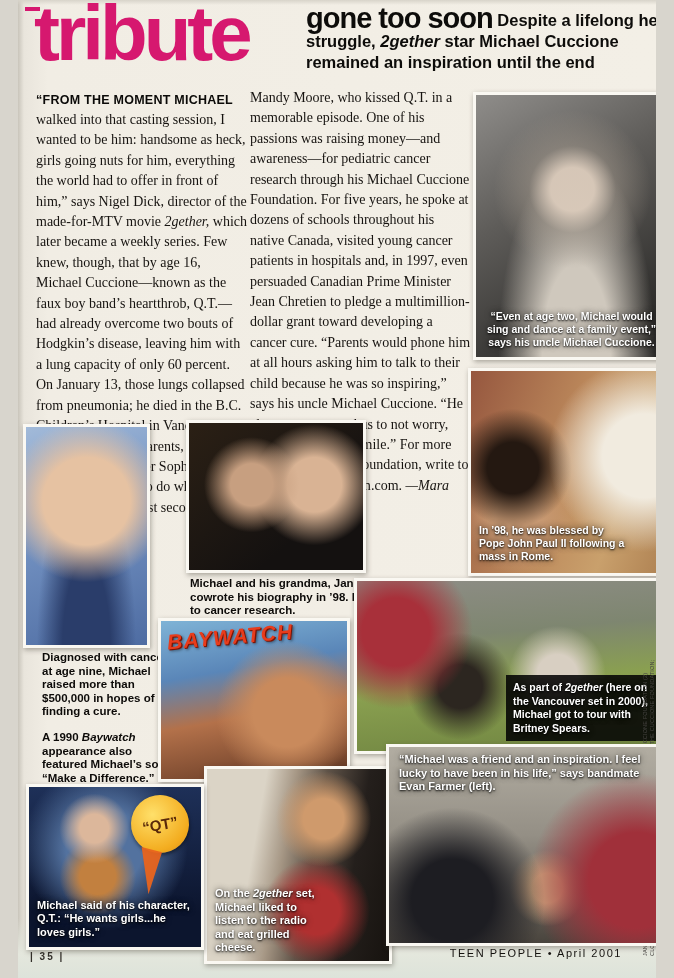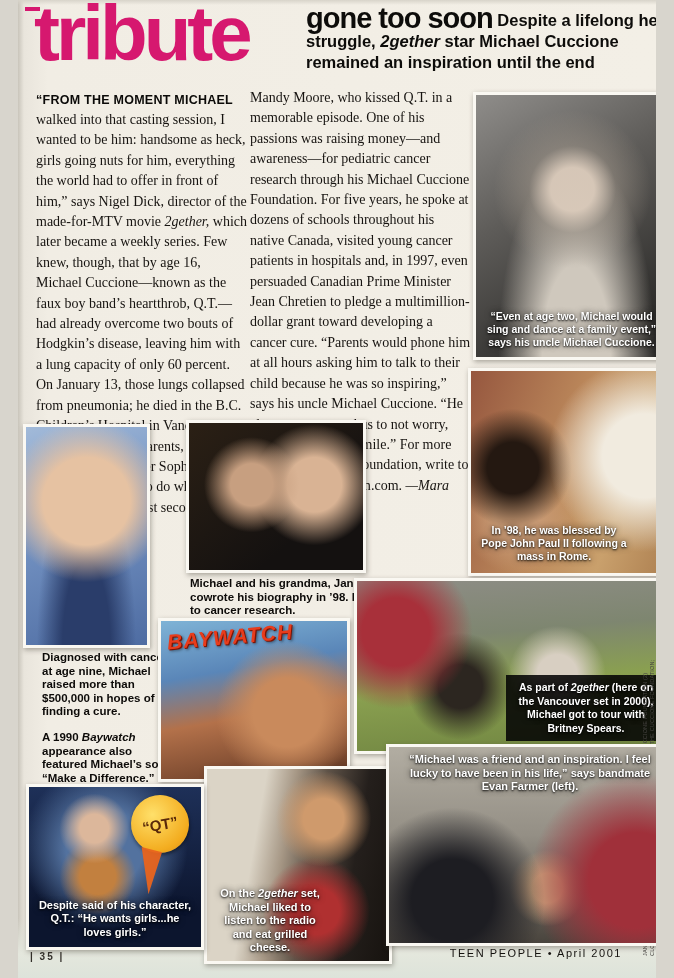--- a/index.html
+++ b/index.html
@@ -67,21 +67,21 @@
                  radial-gradient(circle at 40% 56%,#c2803f 0 13%,rgba(0,0,0,0) 28%),
                  radial-gradient(circle at 44% 38%,#53729f 0 28%,rgba(0,0,0,0) 60%),
                  linear-gradient(180deg,#1e3058,#0c152e 78%);}
   .ph-radio{left:186px;top:766px;width:188px;height:198px;
       background:radial-gradient(circle at 64% 26%,#cf9a6c 0 11%,rgba(0,0,0,0) 26%),
                  radial-gradient(circle at 60% 74%,#b03030 0 13%,rgba(0,0,0,0) 30%),
                  linear-gradient(100deg,#dbd4c6 0 28%,#a59684 42%,#5f5348 56%,#241f1c 76%,#17130f);}
 
   
   .ov{position:absolute;color:#fff;font-weight:bold;font-size:10.5px;line-height:13px;
-      text-shadow:0 1px 2px rgba(0,0,0,.9),0 0 6px rgba(0,0,0,.7);text-align:center;}
+      text-shadow:0 1px 2px rgba(0,0,0,.9),0 0 6px rgba(0,0,0,.7);}
   .ov-portrait{left:10px;right:20px;bottom:8px;text-align:center;}
   .ov-pope{left:8px;bottom:10px;width:150px;}
   .ov-couch{right:14px;bottom:10px;width:146px;background:rgba(5,5,5,.88);padding:6px 7px;line-height:13.5px;}
   .ov-band{left:10px;top:6px;width:262px;font-size:11px;line-height:13.5px;}
   .ov-qt{left:8px;right:8px;bottom:8px;font-size:11px;line-height:13.5px;}
   .ov-radio{left:8px;top:118px;width:110px;font-size:11px;line-height:13.5px;}
 
   
   .cap{position:absolute;font-weight:bold;font-size:11.5px;line-height:13.6px;color:#0d0b09;}
   .cap-grandma{left:172px;top:577px;width:250px;}
@@ -155,21 +155,21 @@
     <figcaption class="ov ov-couch"><span>As part of </span><i>2gether</i><span> (here on the Vancouver set in 2000), Michael got to tour with Britney Spears.</span></figcaption>
   </figure>
 
   <figure class="ph ph-band">
     <figcaption class="ov ov-band">“Michael was a friend and an inspiration. I feel lucky to have been in his life,” says bandmate Evan Farmer (left).</figcaption>
   </figure>
 
   <figure class="ph ph-qt">
     <div class="balloon">“QT”</div>
     <div class="balloon-tail"></div>
-    <figcaption class="ov ov-qt">Despite said of his character, Q.T.: “He wants girls...he loves girls.”</figcaption>
+    <figcaption class="ov ov-qt">Michael said of his character, Q.T.: “He wants girls...he loves girls.”</figcaption>
   </figure>
 
   <figure class="ph ph-radio">
     <figcaption class="ov ov-radio"><span>On the </span><i>2gether</i><span> set, Michael liked to listen to the radio and eat grilled cheese.</span></figcaption>
   </figure>
 
   <div class="credits">
     <span>JAN SONNENMAIR/AURORA (4); COURTESY BAYWATCH; COURTESY THE CUCCIONE FOUNDATION (2)</span>
     <span>CLOCKWISE FROM TOP: CARRIER TALENT MANAGEMENT INC.; COURTESY THE CUCCIONE FOUNDATION;</span>
   </div>

